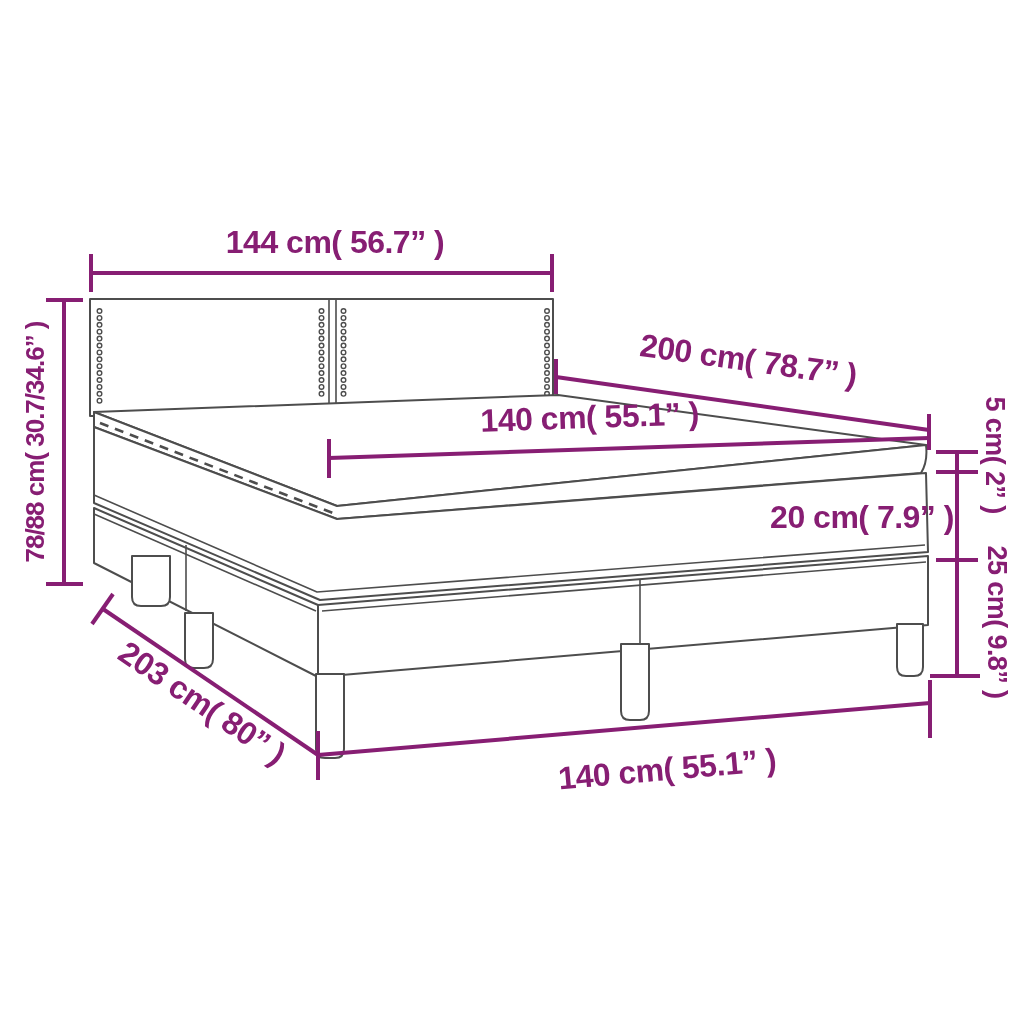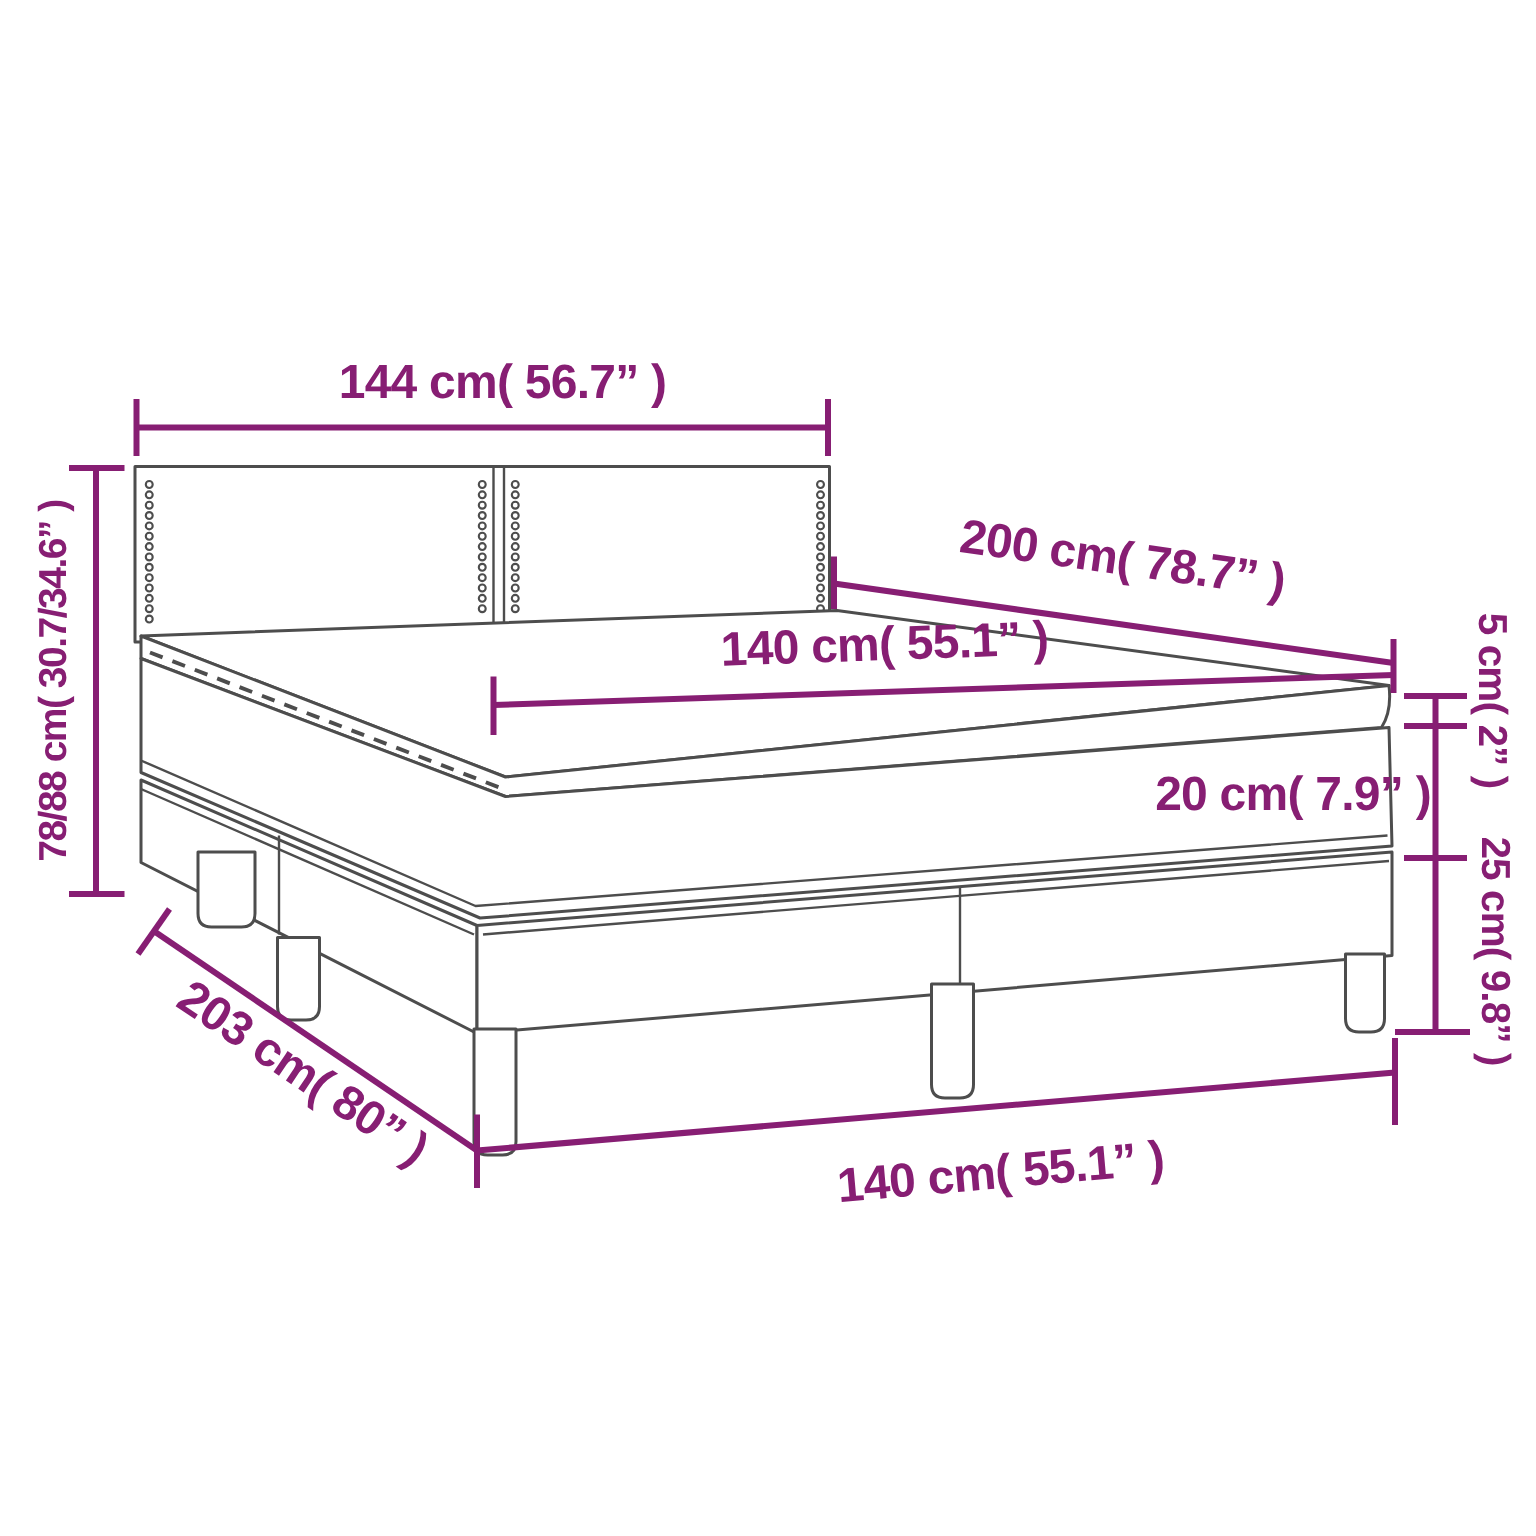--- a/index.html
+++ b/index.html
@@ -1,21 +1,21 @@
 <!DOCTYPE html>
 <html style="--dim: #871E73; --outline: #4D4D4D; --bg: #FFFFFF;"><head>
 <meta charset="utf-8">
 <style>
   :root{
     --dim:#871E73;
     --outline:#4D4D4D;
     --bg:#FFFFFF;
   }
   html,body{margin:0;padding:0;background:var(--bg);}
-  .stage{width:1024px;height:832px;position:relative;background:var(--bg);margin:12px auto;}
+  .stage{width:1024px;height:832px;position:relative;background:var(--bg);margin:0 auto;}
   svg{display:block}
   
   .bed{stroke:var(--outline);stroke-width:2;fill:#fff;stroke-linejoin:round;stroke-linecap:round;}
   .bed-thin{stroke:var(--outline);stroke-width:1.6;fill:none;stroke-linejoin:round;}
   .piping{stroke:var(--outline);stroke-width:2.6;fill:none;stroke-dasharray:9 7;}
   .nail{stroke:var(--outline);stroke-width:1.4;fill:#fff;}
   
   .dim{stroke:var(--dim);stroke-width:4;fill:none;}
   text{
     font-family:"Liberation Sans", sans-serif;

